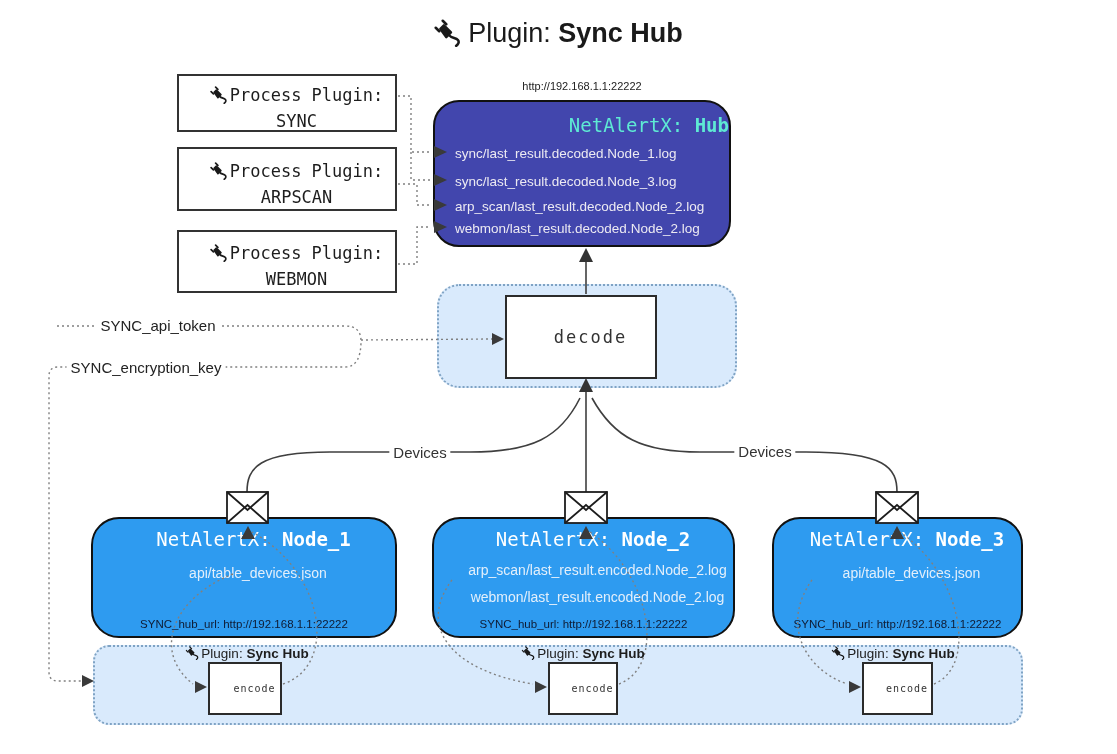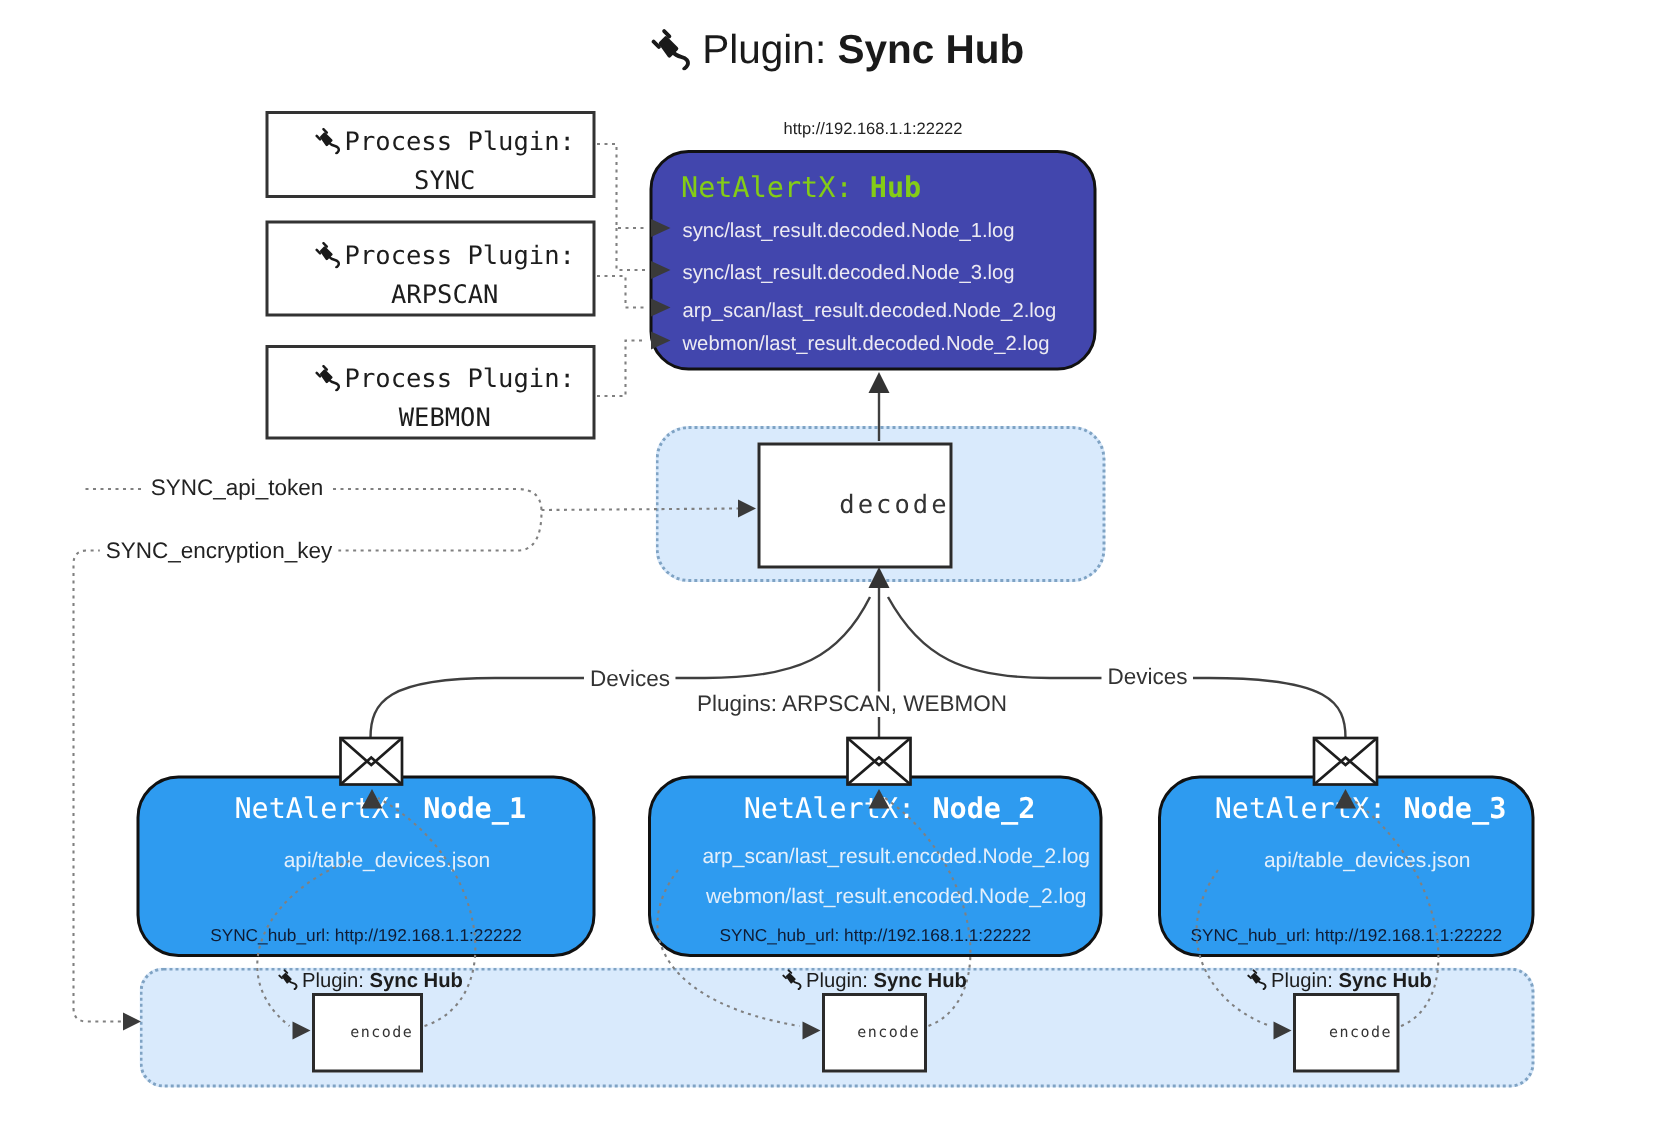--- a/index.html
+++ b/index.html
@@ -12,30 +12,30 @@
   .title b{font-weight:bold;}
   .title .plug{vertical-align:-5px;margin-right:6px;}
   
   .pbox{width:220px;background:#fff;border:2px solid #333;color:#1d1d1d;
         text-align:center;font-size:17px;line-height:1.55;padding-top:6px;box-sizing:border-box;}
   .pbox .plug{vertical-align:-3px;margin-right:2px;}
   
   .huburl{left:433px;width:298px;top:80px;text-align:center;font-size:11px;color:#222;}
   .hub{left:433px;top:100px;width:298px;height:147px;background:#4246ad;
        border:2px solid #111;border-radius:26px;box-sizing:border-box;color:#fff;}
-  .hub-title{position:absolute;left:0;right:0;top:12px;text-align:left;font-size:19px;color:#84cc16;}
+  .hub-title{position:absolute;left:0;right:0;top:12px;text-align:right;font-size:19px;color:#5eead4;}
   .hub-line{position:absolute;left:20px;right:4px;height:24px;line-height:24px;
             font-size:13.5px;color:#eceaf2;white-space:nowrap;}
   .hub-line b{font-weight:normal;}
   
   .panel{left:437px;top:284px;width:300px;height:104px;background:#d9eafc;
          border:2px dotted #7fa3c4;border-radius:22px;box-sizing:border-box;}
   .whitebox{background:#fff;border:2px solid #2b2b2b;box-sizing:border-box;
             text-align:center;color:#333;}
-  .decode{left:505px;top:295px;width:130px;height:84px;font-size:17px;line-height:80px;letter-spacing:2px;text-align:right;}
+  .decode{left:505px;top:295px;width:152px;height:84px;font-size:17px;line-height:80px;letter-spacing:2px;}
   
   .linelabel{background:#fff;padding:0 4px;color:#2d2d2d;white-space:nowrap;transform:translateX(-50%);}
   .secret{font-size:15px;color:#222;}
   
   .node{background:#2e9bf0;border:2px solid #111;border-radius:28px;box-sizing:border-box;height:121px;top:517px;}
   .node-title{position:absolute;left:0;right:0;top:9px;text-align:center;font-size:19px;color:#fff;white-space:nowrap;}
   .node-file{position:absolute;left:0;right:0;text-align:center;font-size:14px;color:#e3effb;white-space:nowrap;padding-left:28px;}
   .node-url{position:absolute;left:0;right:0;bottom:6px;text-align:center;font-size:11.5px;color:#0f1b33;}
   
   .band{left:93px;top:645px;width:930px;height:80px;background:#d9eafc;
@@ -189,16 +189,15 @@
         <path fill="none" d="M565,492 L586,510 L607,492 M565,523 L586,505 L607,523"></path>
       </g>
       <g>
         <rect x="876" y="492" width="42" height="31"></rect>
         <path fill="none" d="M876,492 L897,510 L918,492 M876,523 L897,505 L918,523"></path>
       </g>
     </g>
   </svg>
 
   <div class="abs linelabel edgelabel zc" style="left:420px;top:444px;">Devices</div>
-  <div class="abs linelabel edgelabel zc" style="left:568px;top:461px;">Plugins: ARPSCAN, WEBMON</div>
   <div class="abs linelabel edgelabel zc" style="left:765px;top:443px;">Devices</div>
 
 </div>
 
 </body></html>

